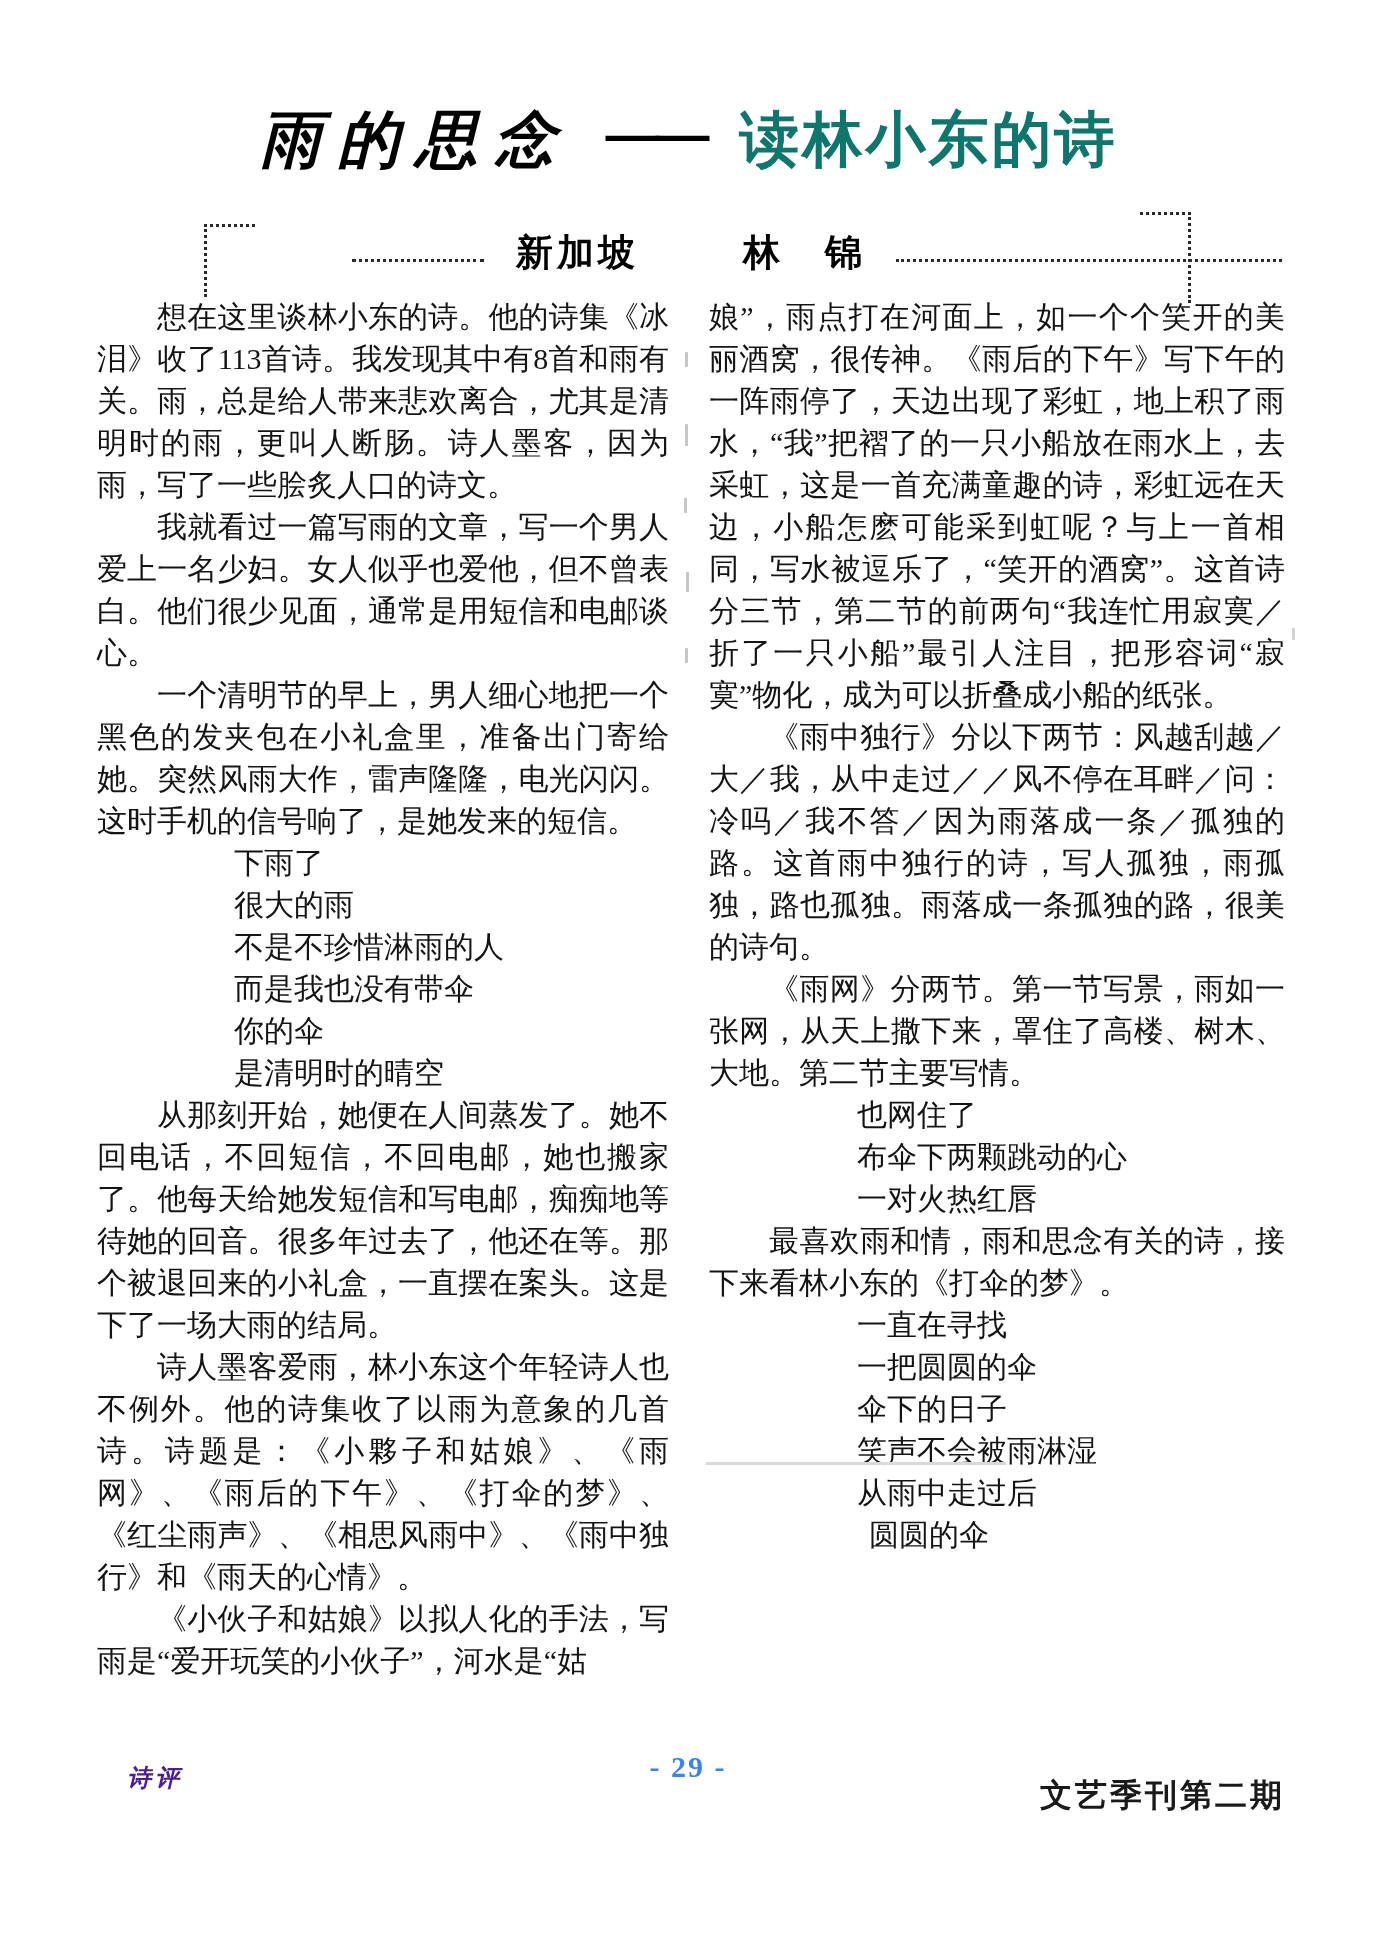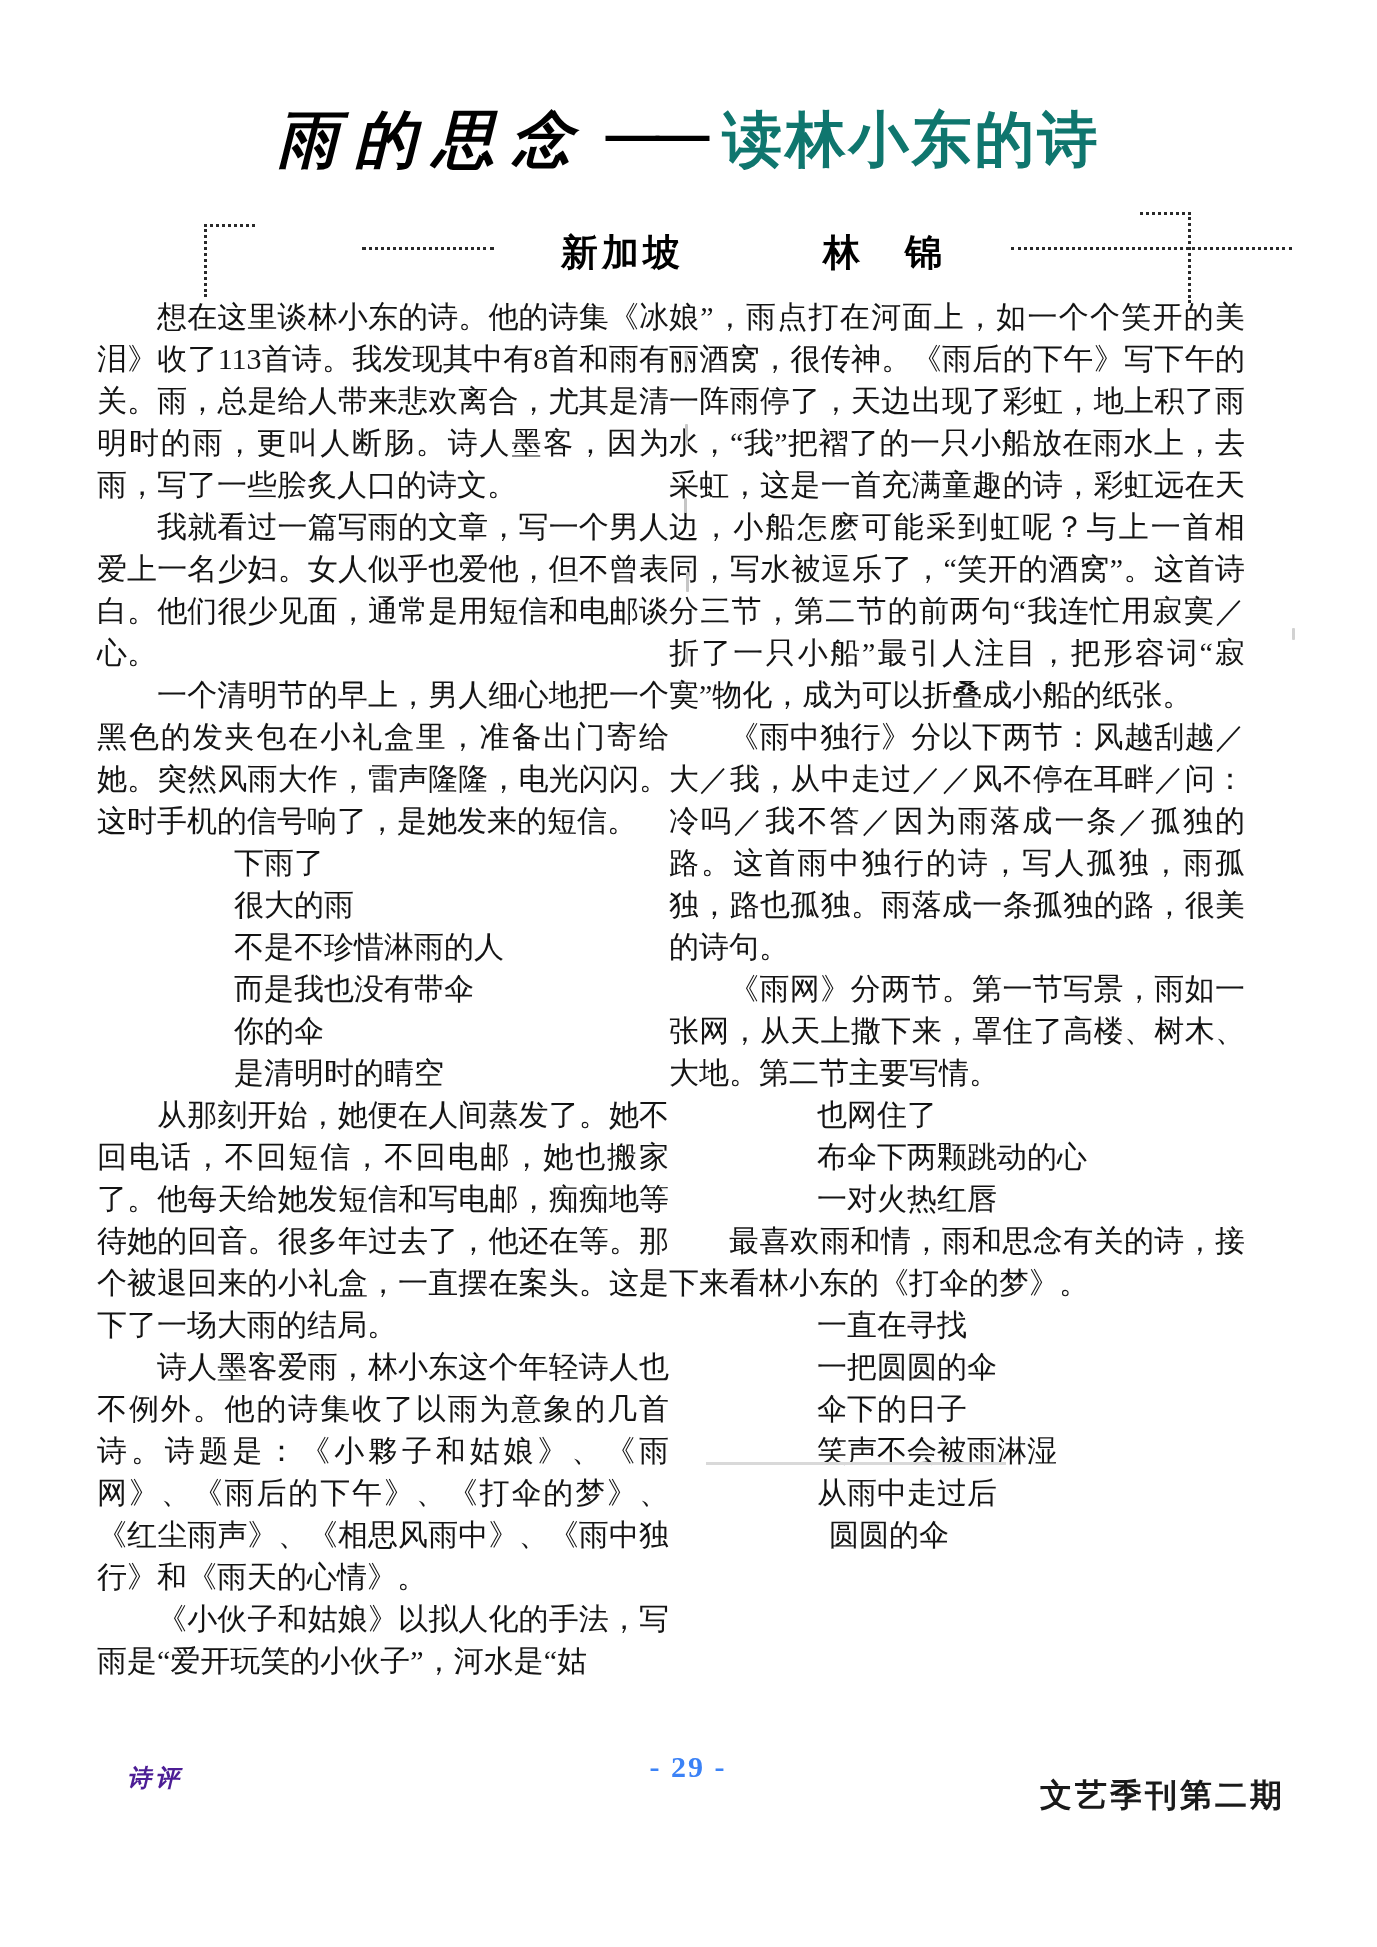--- a/index.html
+++ b/index.html
@@ -14,21 +14,21 @@
     overflow: hidden;
   }
 
   
   .title-row {
     position: absolute;
     top: 98px; left: 0; right: 0;
     display: flex;
     justify-content: center;
     align-items: center;
-    gap: 17px;
+    gap: 34px;
     white-space: nowrap;
   }
   .t-cal {
     font-family: "DejaVu Serif", serif;
     font-style: italic;
     font-weight: 700;
     font-size: 62px;
     letter-spacing: 16px;
     color: #000;
   }
@@ -59,25 +59,24 @@
     position: absolute;
     left: 1140px; top: 212px;
     width: 48px; height: 88px;
     border-top: 3px dotted #2a2a2a;
     border-right: 3px dotted #2a2a2a;
   }
 
   
   .author-row {
     position: absolute;
-    top: 234px; left: 362px;
+    top: 234px; left: 352px;
     width: 930px;
     display: flex;
-    align-items: center;
-    gap: 35px;
+    align-items: flex-end;
   }
   .leader {
     border-bottom: 3px dotted #2a2a2a;
     height: 0;
     margin-bottom: 9px;
   }
   .leader-l { width: 132px; }
   .leader-r { flex: 1; }
   .author {
     font-family: "Liberation Sans", "DejaVu Sans", sans-serif;
@@ -89,20 +88,21 @@
   }
   .author-loc { margin: 0 0 0 32px; }
   .author-name { margin: 0 30px 0 104px; }
 
   
   .content {
     position: absolute;
     top: 296px; left: 97px;
     width: 1188px;
     display: flex;
+    gap: 40px;
   }
   .col {
     font-size: 30px;
     line-height: 42px;
     text-align: justify;
     color: #141414;
   }
   .col-left  { width: 572px; }
   .col-right { width: 576px; }
   .para { margin: 0; text-indent: 2em; }

